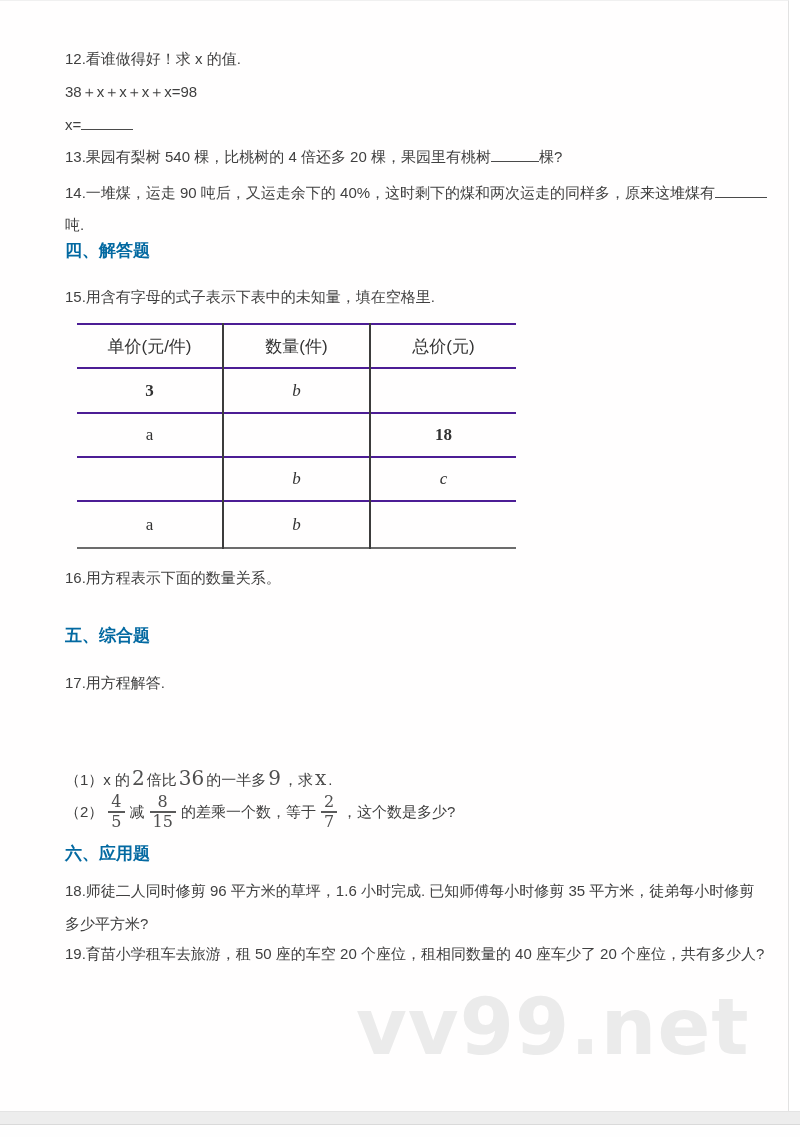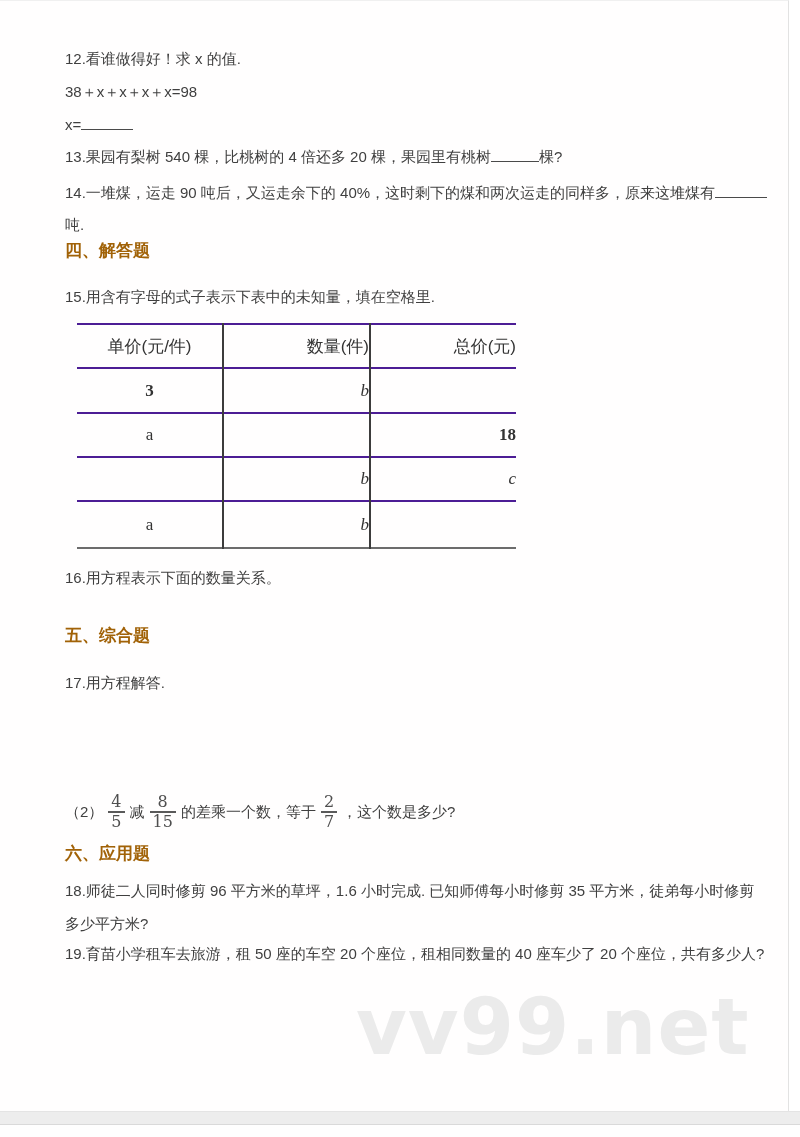--- a/index.html
+++ b/index.html
@@ -24,21 +24,21 @@
     line-height: 32px;
     color: #3f3f3f;
     white-space: nowrap;
   }
   .sec {
     position: absolute;
     left: 65px;
     font-size: 17px;
     line-height: 26px;
     font-weight: 700;
-    color: #a16207;
+    color: #0369a1;
     white-space: nowrap;
   }
   .blank {
     display: inline-block;
     width: 52px;
     height: 13px;
     border-bottom: 1.5px solid #4a4a4a;
     vertical-align: baseline;
   }
   .blank.narrow { width: 48px; }
@@ -52,21 +52,21 @@
   }
   .price-table tr { border-top: 2px solid #4c1d95; }
   .price-table tr.last { border-bottom: 2px solid #6c6c6c; }
   .price-table td, .price-table th {
     width: 145px;
     height: 42px;
     text-align: center;
     vertical-align: middle;
     padding: 0;
   }
-  .price-table td + td, .price-table th + th { border-left: 2px solid #3c3c3c; text-align: right; }
+  .price-table td + td, .price-table th + th { border-left: 2px solid #3c3c3c; }
   .price-table th {
     font-size: 17px;
     font-weight: 500;
     color: #333333;
     font-family: "Liberation Sans", "DejaVu Sans", sans-serif;
   }
   .price-table td {
     font-family: "Liberation Serif", "DejaVu Serif", serif;
     font-size: 17px;
     color: #333333;
@@ -176,20 +176,21 @@
     </tr>
   </tbody>
     </table>
 
   <div class="line" style="top:561px">16.用方程表示下面的数量关系。</div>
 
   <div class="sec" style="top:622px">五、综合题</div>
 
   <div class="line" style="top:666px">17.用方程解答.</div>
 
+  <div class="line" style="top:760px; line-height:34px"><span>（1）</span><span>x 的</span><span class="fx">2</span><span>倍比</span><span class="fx">36</span><span>的一半多</span><span class="fx">9</span><span>，求</span><span class="fx">x</span><span>.</span></div>
 
   <div class="p2row" style="top:789px">
     <span>（2）</span>
     <span class="frac">
         <span class="num">4</span>
         <span class="den">5</span>
       </span>
     <span>减</span>
     <span class="frac">
         <span class="num">8</span>

